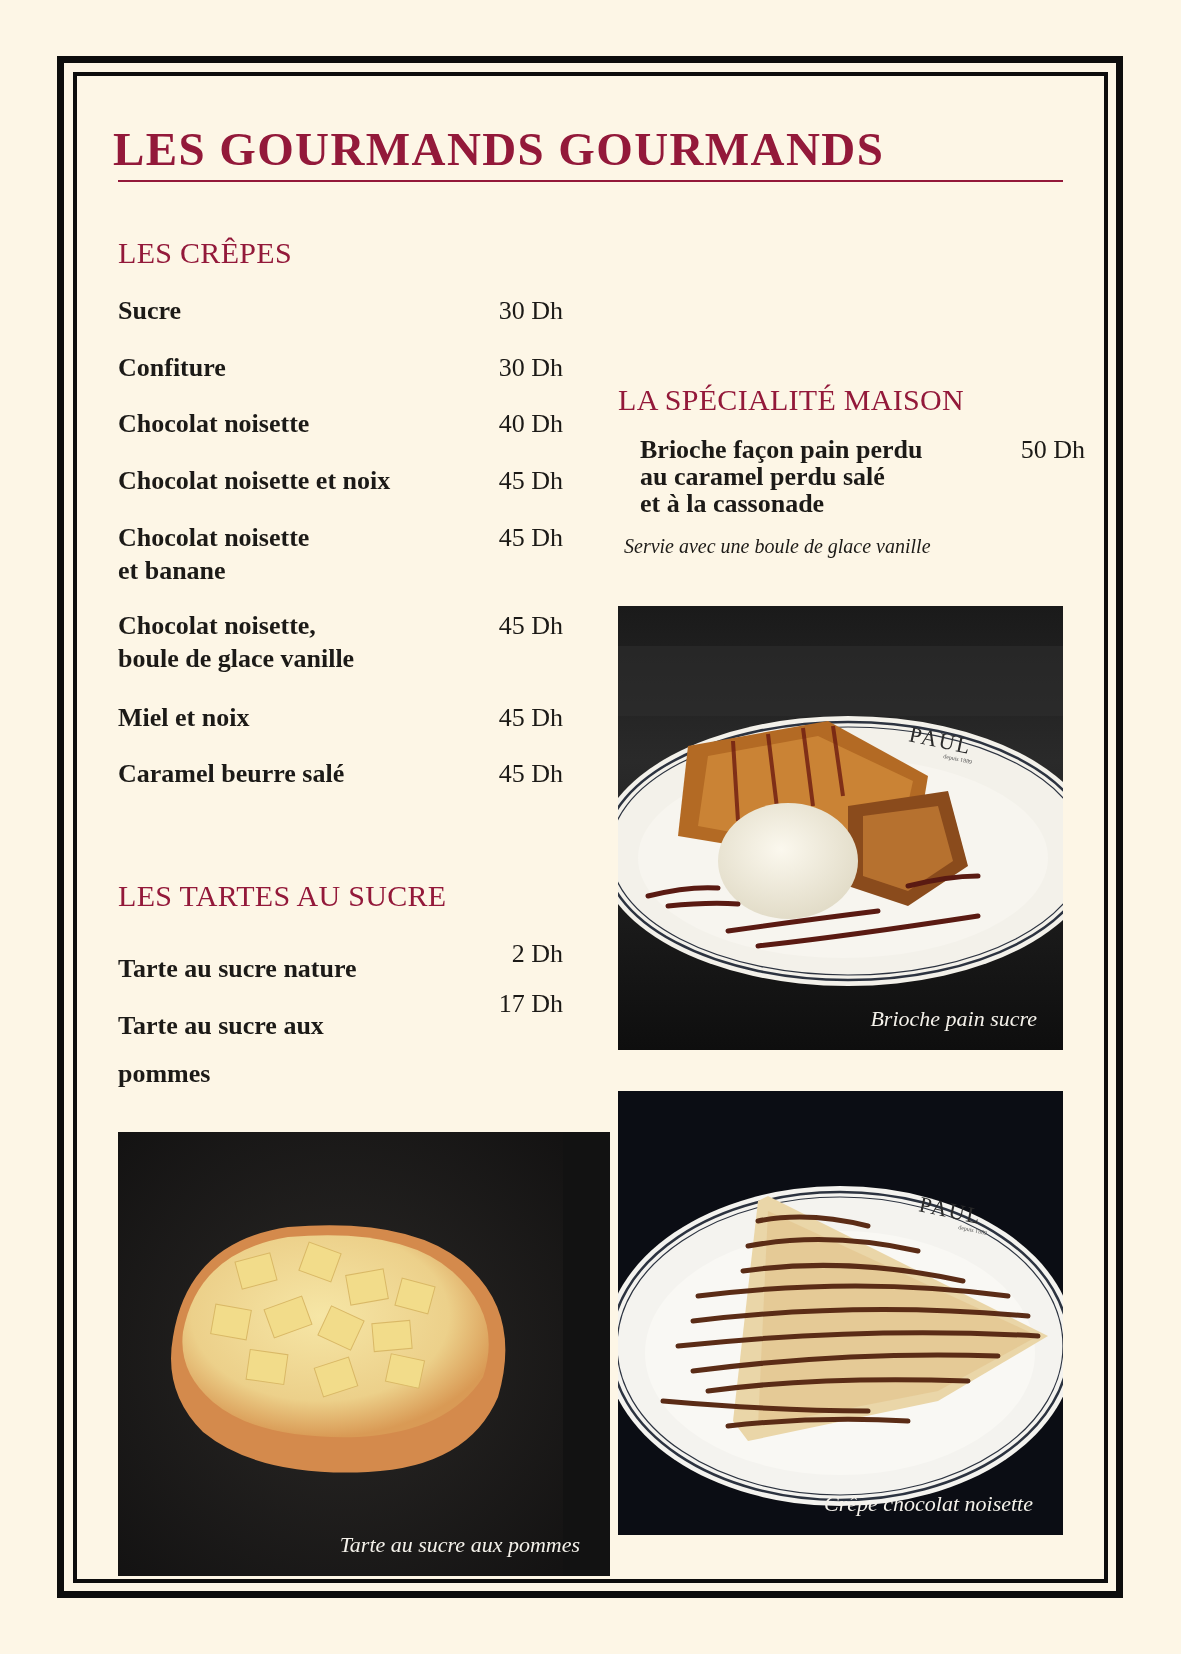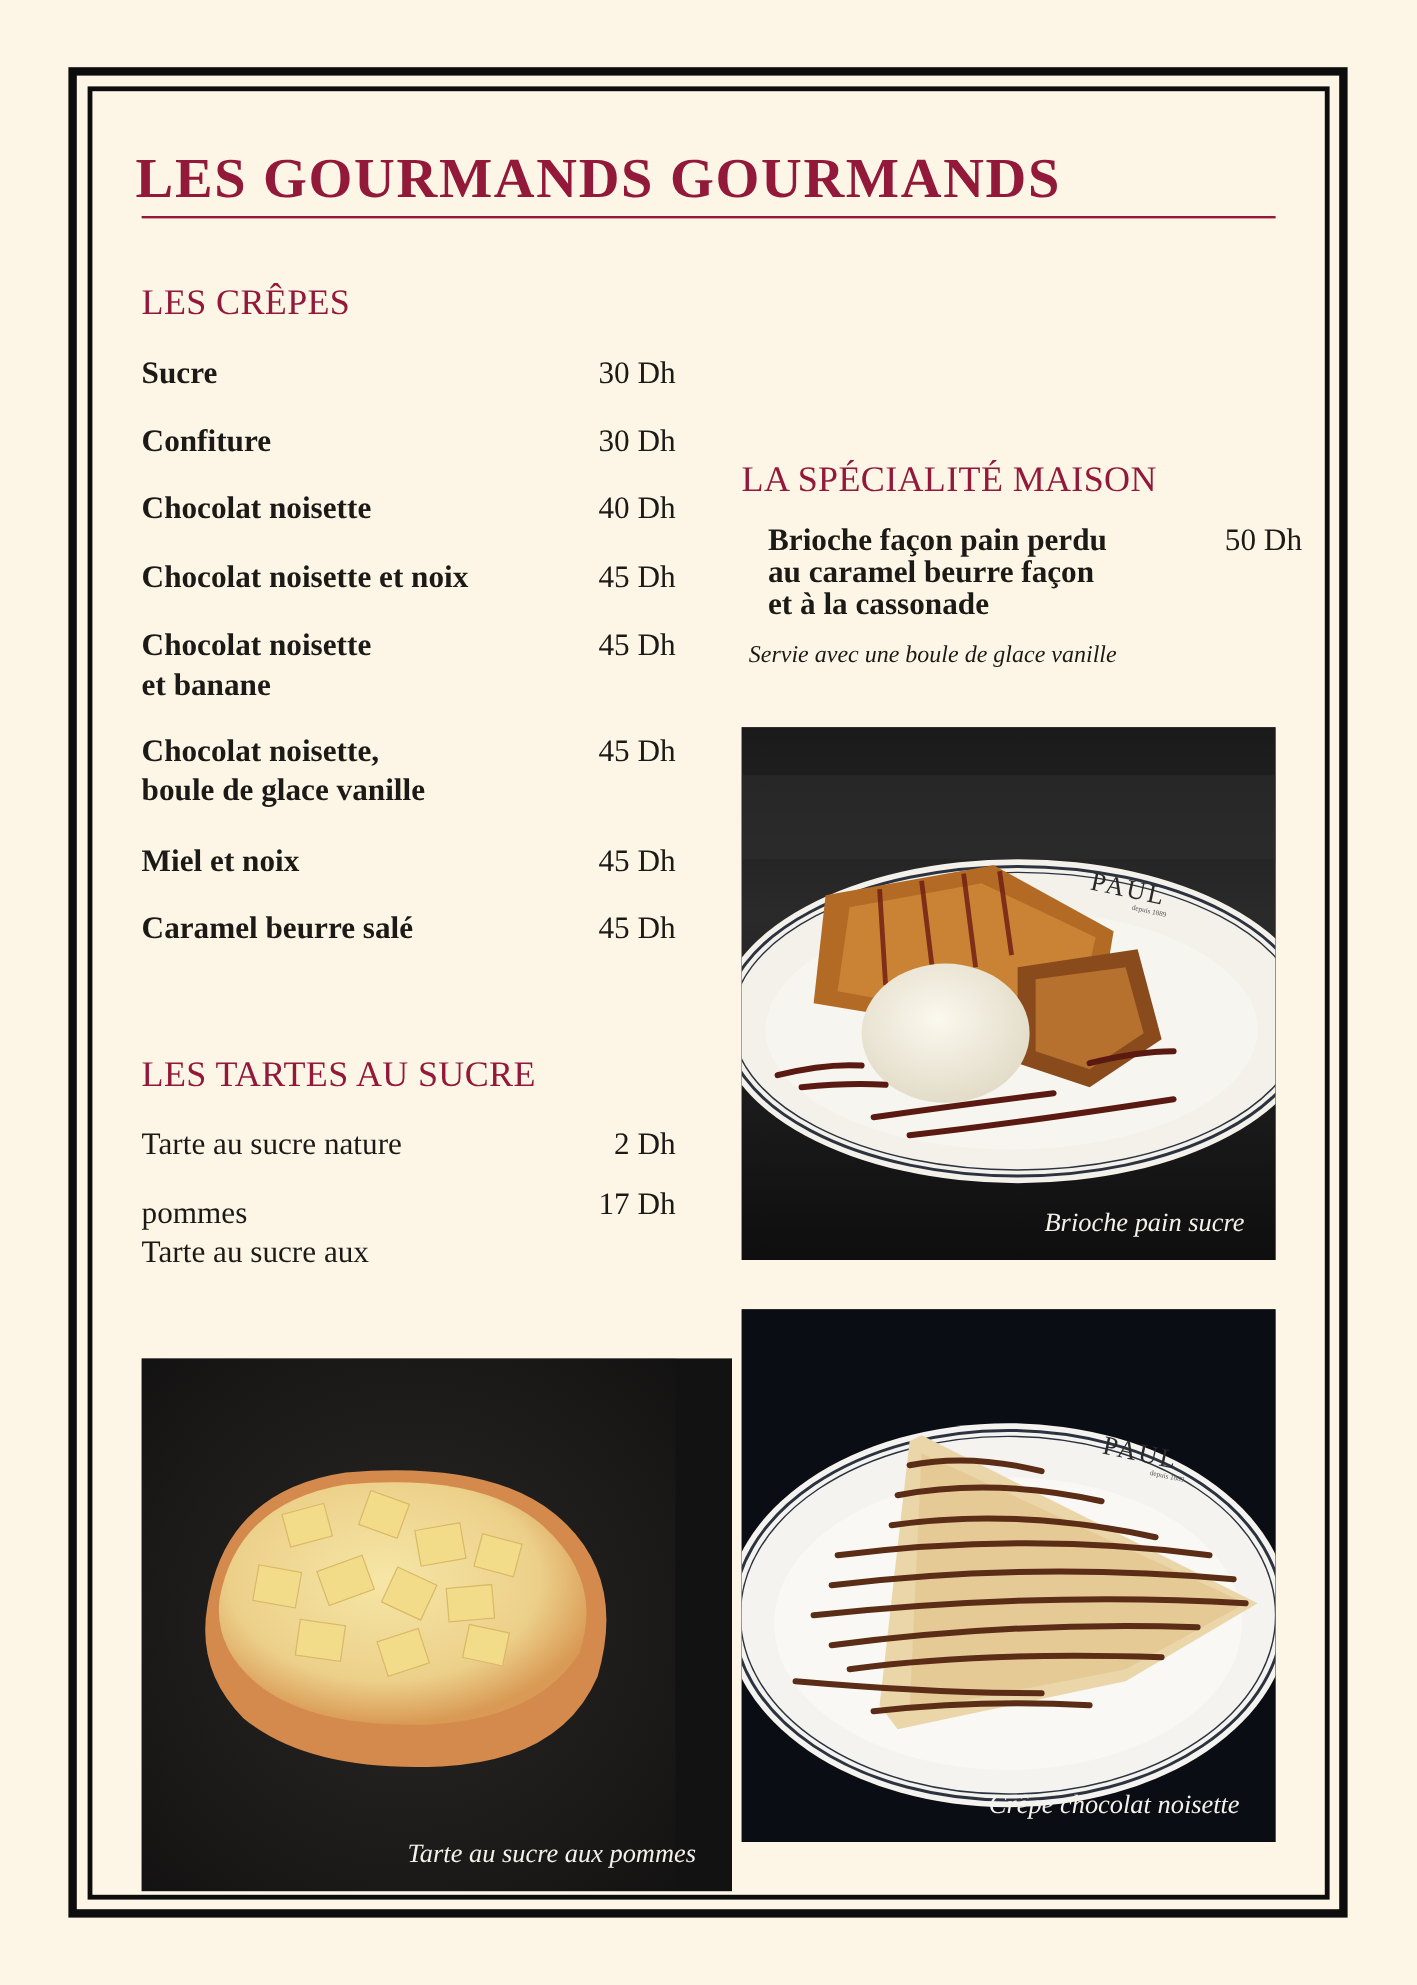--- a/index.html
+++ b/index.html
@@ -29,21 +29,21 @@
   .section-title {
     margin:0; font-size:30px; font-weight:normal; color:#93193a;
     white-space:nowrap; line-height:1; letter-spacing:0.3px;
   }
   .crepes-title { left:118px; top:238px;text-align:center; }
   .tartes-title { left:118px; top:881px; font-weight:normal; }
   .spec-title { left:618px; top:385px; }
   .item { position:absolute; left:118px; width:445px; font-size:26px; line-height:33px; }
   .item .name { display:block; width:330px; font-weight:bold; }
   .item .price { position:absolute; right:0; top:0; font-weight:normal; white-space:nowrap; }
-  .item.regular .name { font-weight:normal; }
+  .item.regular .name { font-weight:bold;margin-top:15px; }
   .spec-item { position:absolute; left:640px; width:445px; font-size:26px; line-height:27px; }
   .spec-item .name { display:block; width:330px; font-weight:bold; }
   .spec-item .price { position:absolute; right:0; top:0; font-weight:normal; }
   .note {
     left:624px; top:535px; font-size:20px; font-style:italic; white-space:nowrap;
   }
   .photo {
     position:absolute; overflow:hidden; background:#121212;
   }
   .photo .caption {
@@ -101,30 +101,30 @@
   <span class="price">45 Dh</span>
 </div>
 
 <h2 class="abs section-title tartes-title">LES TARTES AU SUCRE</h2>
 
 <div class="item regular" style="top:937px">
   <span class="name">Tarte au sucre nature</span>
   <span class="price">2 Dh</span>
 </div>
 <div class="item regular" style="top:994px">
+  <span class="name">Tarte au sucre aux</span>
   <span class="name">pommes</span>
-  <span class="name">Tarte au sucre aux</span>
   <span class="price" style="top:-7px">17 Dh</span>
 </div>
 
 <h2 class="abs section-title spec-title">LA SPÉCIALITÉ MAISON</h2>
 
 <div class="spec-item" style="top:436px">
   <span class="name">Brioche façon pain perdu</span>
-  <span class="name">au caramel beurre façon</span>
+  <span class="name">au caramel perdu salé</span>
   <span class="name">et à la cassonade</span>
   <span class="price">50 Dh</span>
 </div>
 <div class="abs note">Servie avec une boule de glace vanille</div>
 
 <div class="photo photo-brioche">
   <svg width="445" height="444" viewBox="0 0 445 444">
     <defs>
       <linearGradient id="bgB" x1="0" y1="0" x2="0" y2="1">
         <stop offset="0" stop-color="#1a1a1a"></stop>

